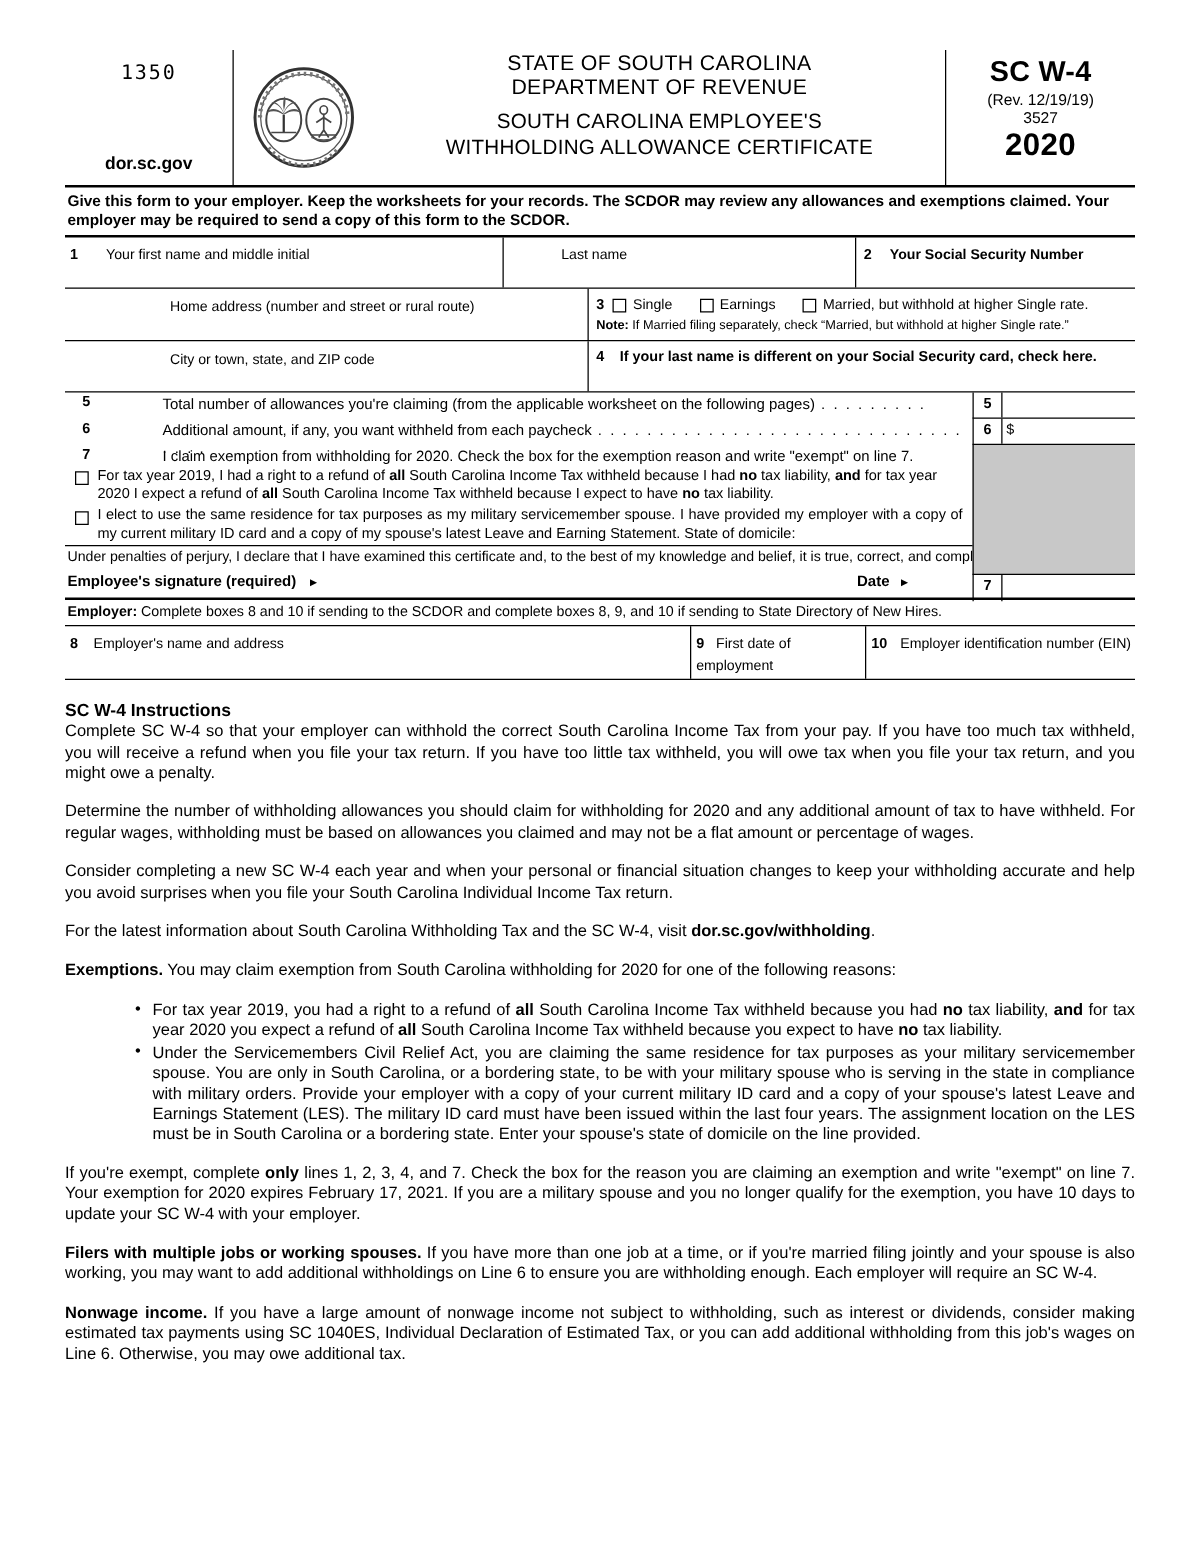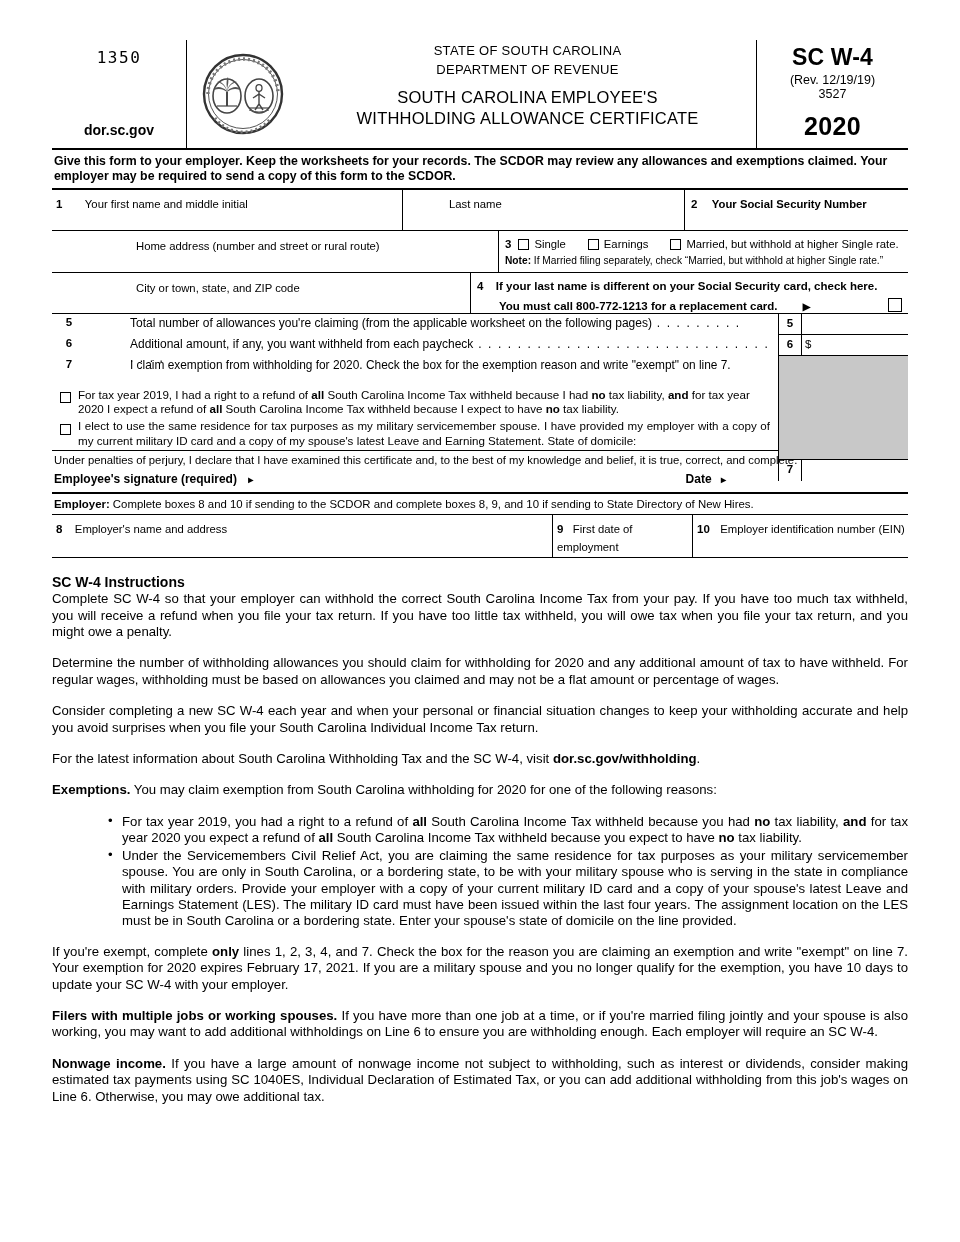--- a/index.html
+++ b/index.html
@@ -55,21 +55,21 @@
     justify-content: center;
     border-left: 1.5px solid #000;
   }
   .seal-svg { display:block; }
   .hdr-center {
     flex: 1;
     text-align: center;
     padding-top: 2px;
   }
   .hdr-state {
-    font-size: 13px;
+    font-size: 17px;
     line-height: 18.5px;
     letter-spacing: .3px;
   }
   .hdr-title {
     font-size: 16.5px;
     font-weight: normal;
     line-height: 21px;
     margin-top: 8px;
     letter-spacing: .2px;
   }
@@ -80,21 +80,21 @@
     padding-top: 4px;
     box-sizing: border-box;
   }
   .hdr-form-id {
     font-size: 23px;
     font-weight: bold;
     letter-spacing: .2px;
   }
   .hdr-rev { font-size: 12.5px; margin-top: 2px; }
   .hdr-code { font-size: 12.5px; }
-  .hdr-year { font-size: 25px; font-weight: bold; margin-top: 11px; letter-spacing: .3px;}
+  .hdr-year { font-size: 25px; font-weight: bold; margin-top: 1px; letter-spacing: .3px;}
 
   
   .rule-thick { border-top: 2.5px solid #000; }
   .rule-med   { border-top: 1.5px solid #000; }
 
   .give-note {
     font-size: 12.3px;
     font-weight: bold;
     line-height: 14.5px;
     padding: 4px 0 5px 2px;
@@ -115,21 +115,21 @@
   .lbl { font-size: 11.3px; padding-left: 40px; }
   .lbl-b { font-size: 11.3px; font-weight: bold; }
 
   
   .r1 { height: 40px; }
   .r1 .c1 { width: 350px; padding: 4px 0 0 4px; }
   .r1 .c2 { width: 282px; padding: 4px 0 0 6px; }
   .r1 .c3 { flex: 1; padding: 4px 0 0 6px; }
 
   
-  .r2 { height: 41px; gap: 28px; }
+  .r2 { height: 41px; }
   .r2 .caddr { width: 418px; padding: 5px 0 0 44px; }
   .r2 .cmar  { flex: 1; }
   .mar-line { display: flex; align-items: center; padding: 3px 0 0 6px; height: 20px;}
   .note-line { font-size: 10.2px; padding: 1px 0 0 6px; line-height: 12px;}
   .cbx {
     width: 11px; height: 11px;
     border: 1.2px solid #000;
     display: inline-block;
     margin-right: 5px;
     box-sizing: border-box;
@@ -339,25 +339,20 @@
 
     <div class="frow r3 bt">
       <div class="cell ccity">
         <span class="lbl">City or town, state, and ZIP code</span>
       </div>
       <div class="cell c4 bl">
         <div>
           <span class="num">4</span>
           <span class="l4-line1" style="padding-left:8px">If your last name is different on your Social Security card, check here.</span>
         </div>
-        <div class="l4-line2">
-          <span>You must call 800-772-1213 for a replacement card.</span>
-          <span class="arrow-r" style="padding-left:22px">▶</span>
-          <span class="cbx cbx-lg" style="position:absolute;right:6px;top:-2px;margin:0"></span>
-        </div>
       </div>
     </div>
 
     <div class="l567 bt" style="position:relative; padding-bottom:2px;">
 
       <div class="boxcol">
         <div class="bx">
           <div class="bnum">5</div>
           <div class="bval"></div>
         </div>
@@ -379,21 +374,21 @@
         </div>
         <div class="lrow" style="height:21px">
           <div class="lnum">6</div>
           <div class="ltxt"><span>Additional amount, if any, you want withheld from each paycheck</span><span class="dots"> . . . . . . . . . . . . . . . . . . . . . . . . . . . . . . . . . .</span></div>
         </div>
         <div class="lrow">
           <div class="lnum">7</div>
           <div class="ltxt" style="font-size:11.9px">I claim exemption from withholding for 2020. Check the box for the exemption reason and write "exempt" on line 7.</div>
         </div>
 
-        <div class="l7sub" style="margin-top:16px">
+        <div class="l7sub" style="margin-top:2px">
           <div class="sbx"><span class="cbx"></span></div>
           <div class="stxt"><span>For tax year 2019, I had a right to a refund of </span><b>all</b><span> South Carolina Income Tax withheld because I had </span><b>no</b><span> tax liability, </span><b>and</b><span> for tax year 2020 I expect a refund of </span><b>all</b><span> South Carolina Income Tax withheld because I expect to have </span><b>no</b><span> tax liability.</span></div>
         </div>
 
         <div class="l7sub" style="margin-top:3px">
           <div class="sbx"><span class="cbx"></span></div>
           <div class="stxt" style="text-align:justify">I elect to use the same residence for tax purposes as my military servicemember spouse. I have provided my employer with a copy of my current military ID card and a copy of my spouse's latest Leave and Earning Statement. State of domicile:</div>
         </div>
       </div>
     </div>

